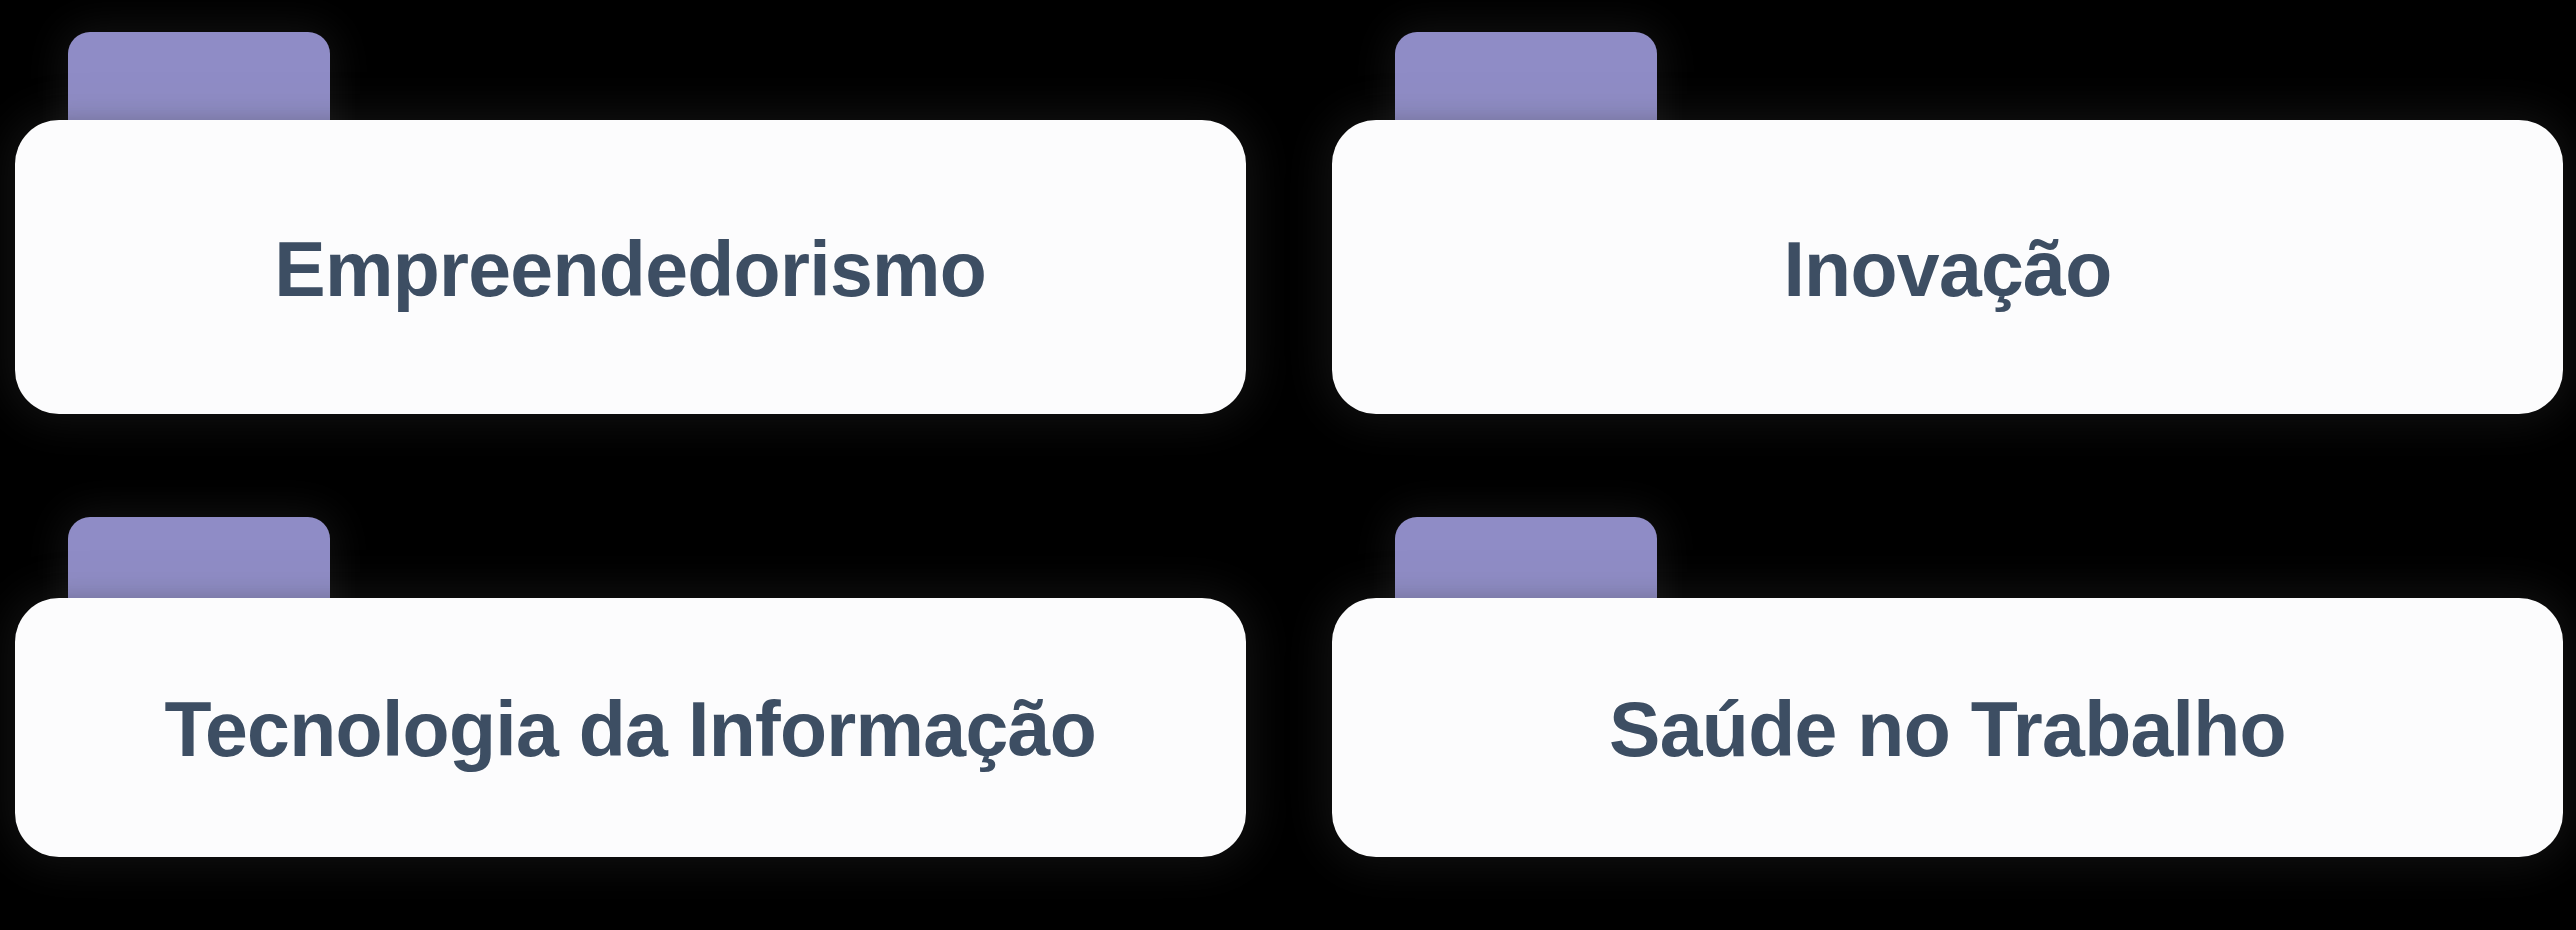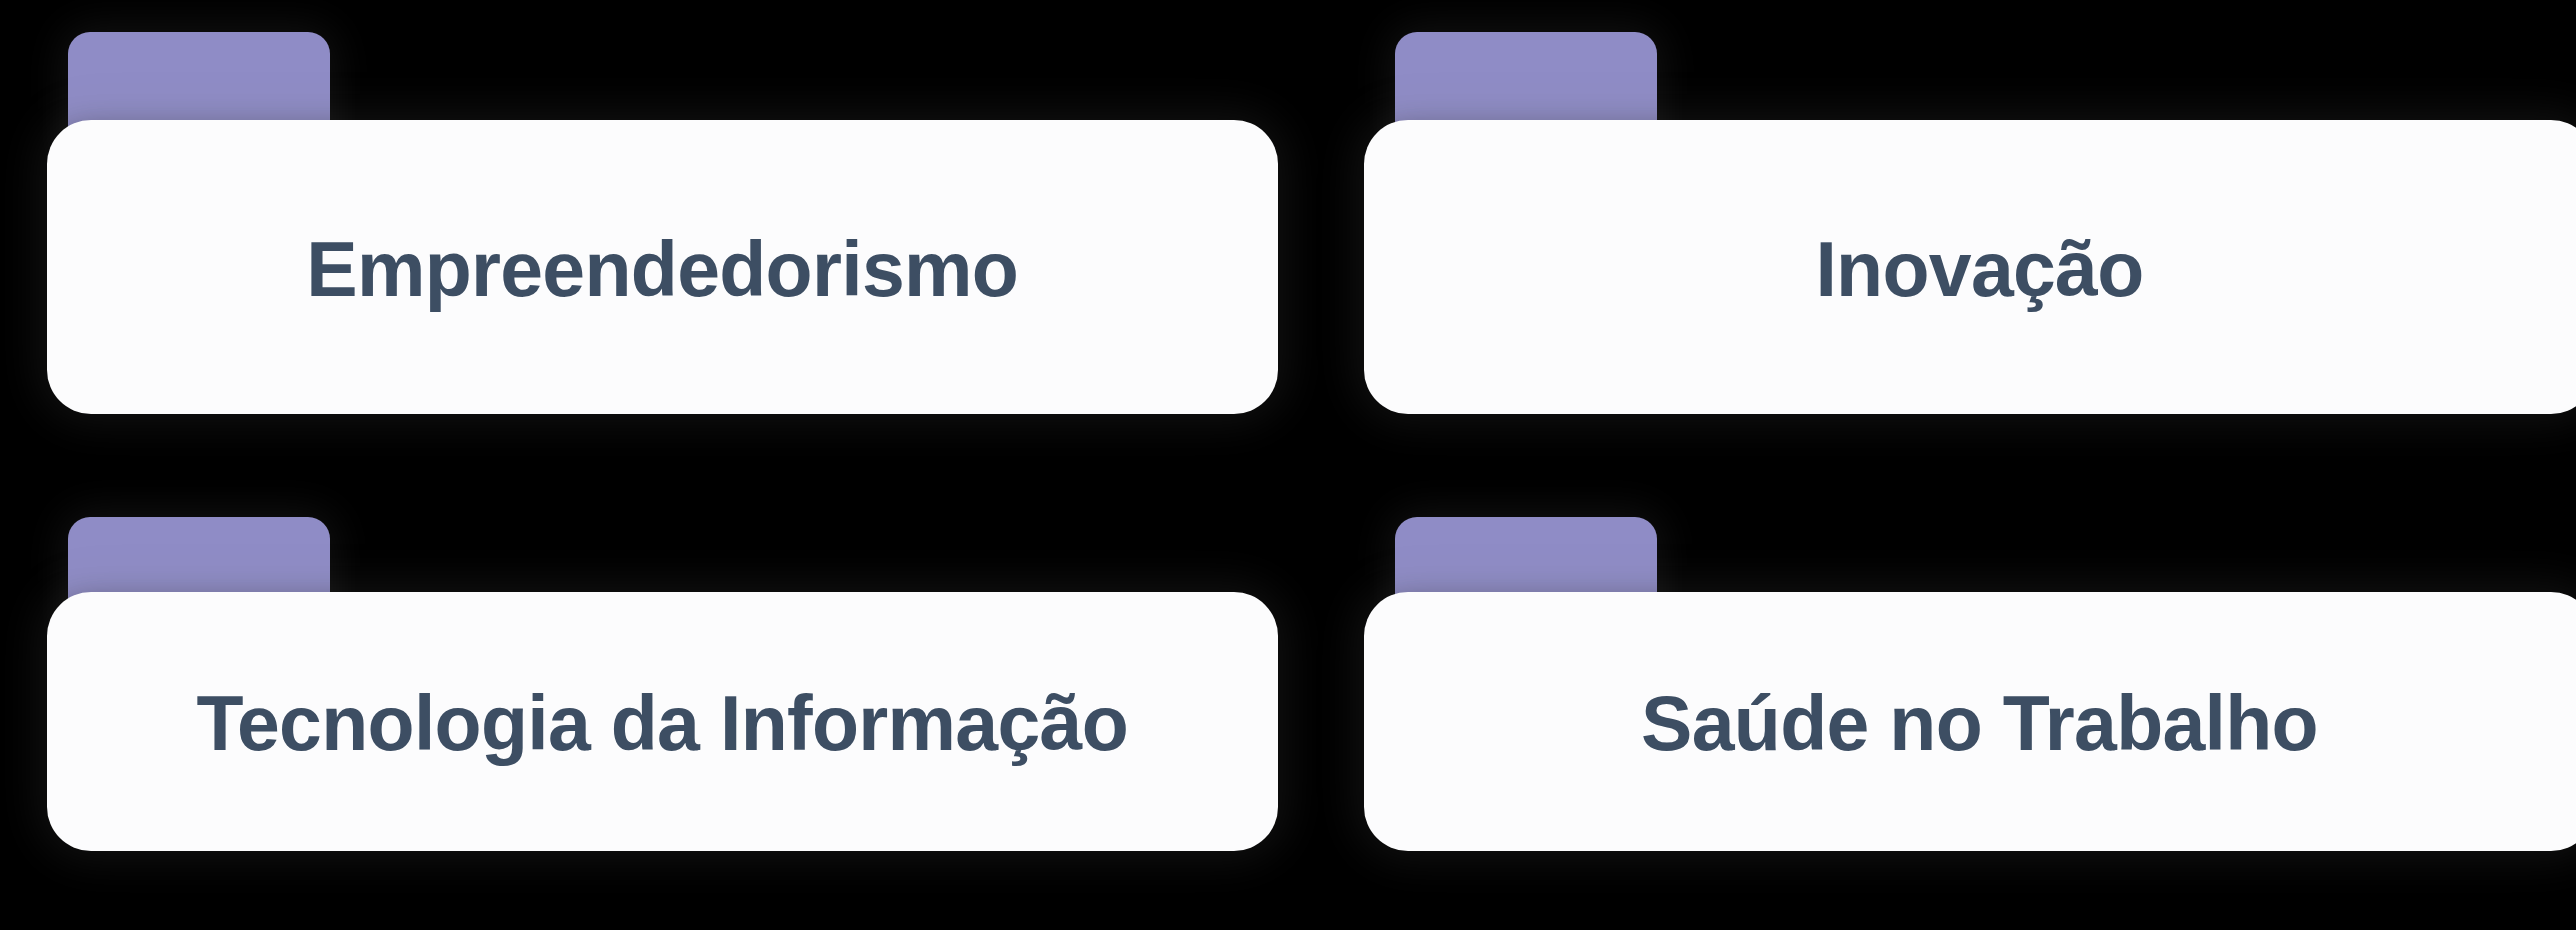--- a/index.html
+++ b/index.html
@@ -36,39 +36,38 @@
   .folder .panel {
     position: absolute;
     left: 0;
     width: 1231px;
     background: var(--body, #FCFCFD);
     border-radius: 44px;
     display: flex;
     align-items: center;
     justify-content: center;
     box-shadow: 0 0 44px 7.4px rgba(130,130,130,0.14), 0 16px 35px rgba(0,0,0,0.65);
-    margin-left: 32px;
   }
   .folder .label {
     color: var(--label, #3D4E63);
     font-size: 77px;
     font-weight: 700;
     letter-spacing: -0.7px;
     white-space: nowrap;
     padding-top: 4.4px;
   }
   
   .r1 { top: 32px; }
   .r2 { top: 517px; }
   .c1 { left: 14.7px; }
   .c2 { left: 1332px; }
   .r1 .tab { top: 0; height: 132px; }
   .r1 .panel { top: 88px; height: 294px; }
   .r2 .tab { top: 0; height: 125px; }
-  .r2 .panel { top: 75px; height: 259px; }
+  .r2 .panel { top: 81px; height: 259px; }
   .c1 .tab { left: 53px; }
   .c2 .tab { left: 63px; }
 </style>
 </head>
 <body>
 
 <div class="canvas">
 
   <div class="folder r1 c1">
     <div class="tab"></div>

